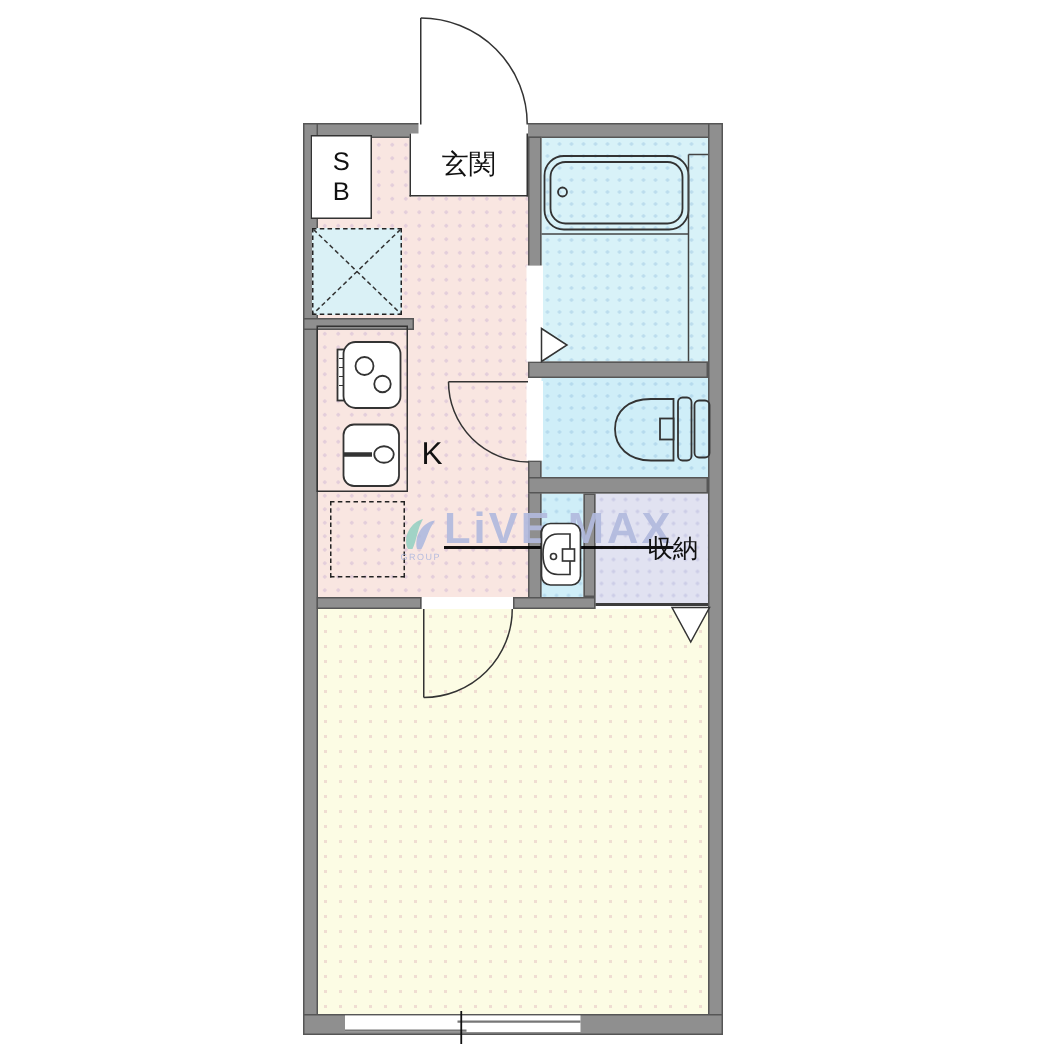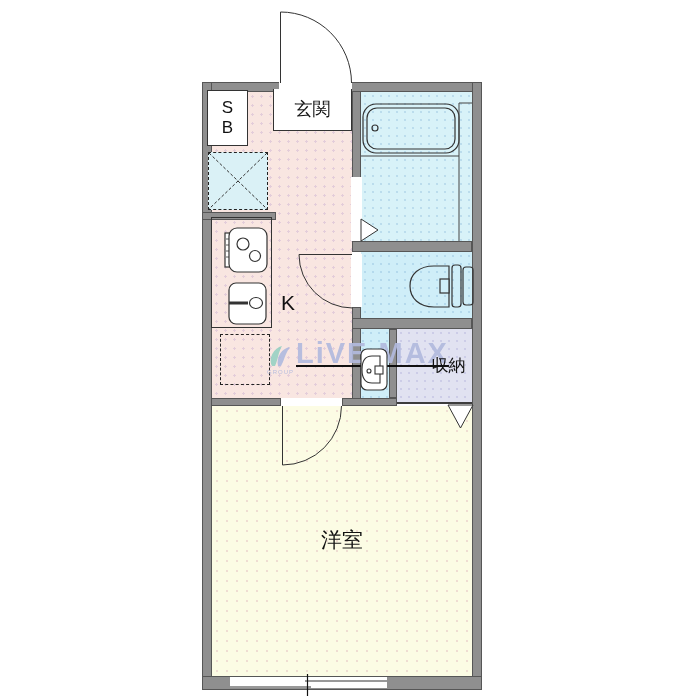--- a/index.html
+++ b/index.html
@@ -160,17 +160,14 @@
       <path d="M307.5,674 V696" stroke="#111" stroke-width="1.2"></path>
     </g>
   </svg>
 
   <div class="abs lbl" style="left:281px;top:291px;font-size:21px;">
     <span>K</span>
   </div>
   <div class="abs lbl center" style="left:420px;top:329px;width:57px;height:73px;font-size:17px;">
     <span>収納</span>
   </div>
-  <div class="abs lbl center" style="left:292px;top:526px;width:100px;height:28px;font-size:21px;">
-    <span>洋室</span>
-  </div>
 
 </div>
 
 </body></html>

